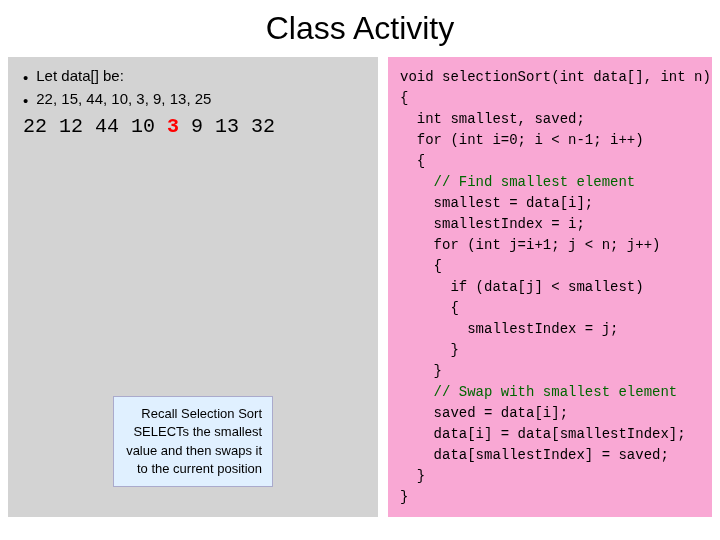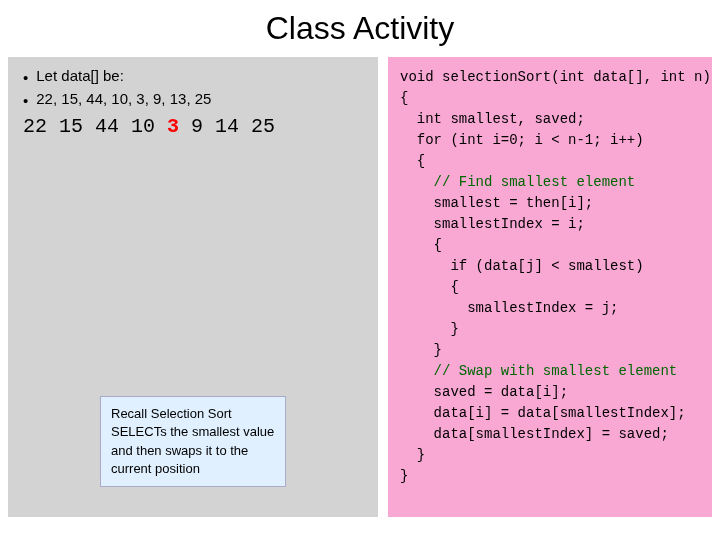--- a/index.html
+++ b/index.html
@@ -55,28 +55,28 @@
     }
     .data-array .highlight {
       color: #ff0000;
       font-weight: bold;
     }
     .recall-box {
       position: absolute;
       bottom: 30px;
       left: 50%;
       transform: translateX(-50%);
-      width: 186px;
+      width: 160px;
       background: #e0f0ff;
       border: 1px solid #aac;
       padding: 8px 10px;
       font-size: 13px;
       font-family: Arial, sans-serif;
       color: #000;
-      text-align: left;
+      text-align: right;
       line-height: 1.4;
     }
     .right-panel {
       flex: 1;
       background: #f9a8d4;
       padding: 10px 12px;
       font-family: 'Courier New', monospace;
       font-size: 14px;
       color: #000;
       line-height: 1.5;
@@ -100,37 +100,38 @@
     <div class="left-panel">
       <div class="bullet-item">
         <span class="bullet-dot">•</span>
         <span>Let data[] be:</span>
       </div>
       <div class="bullet-item">
         <span class="bullet-dot">•</span>
         <span>22, 15, 44, 10, 3, 9, 13, 25</span>
       </div>
       <div class="data-array">
-        <span>22  15  44  10  </span><span class="highlight">3</span><span>   9   14  25</span>
+        <span>22  12  44  10  </span><span class="highlight">3</span><span>   9   13  32</span>
       </div>
 
       <div class="recall-box">
         <span>Recall Selection Sort SELECTs the smallest value and then swaps it to the current position</span>
       </div>
     </div>
 
     <div class="right-panel" id="code-panel">
     <div class="code-line">void selectionSort(int data[], int n)</div>
         <div class="code-line">{</div>
         <div class="code-line">  int smallest, saved;</div>
         <div class="code-line">  for (int i=0; i &lt; n-1; i++)</div>
         <div class="code-line">  {</div>
         <div class="code-line comment">    // Find smallest element</div>
-        <div class="code-line">    smallest = then[i];</div>
+        <div class="code-line">    smallest = data[i];</div>
         <div class="code-line">    smallestIndex = i;</div>
+        <div class="code-line">    for (int j=i+1; j &lt; n; j++)</div>
         <div class="code-line">    {</div>
         <div class="code-line">      if (data[j] &lt; smallest)</div>
         <div class="code-line">      {</div>
         <div class="code-line">        smallestIndex = j;</div>
         <div class="code-line">      }</div>
         <div class="code-line">    }</div>
         <div class="code-line"></div>
         <div class="code-line comment">    // Swap with smallest element</div>
         <div class="code-line">    saved = data[i];</div>
         <div class="code-line">    data[i] = data[smallestIndex];</div>

